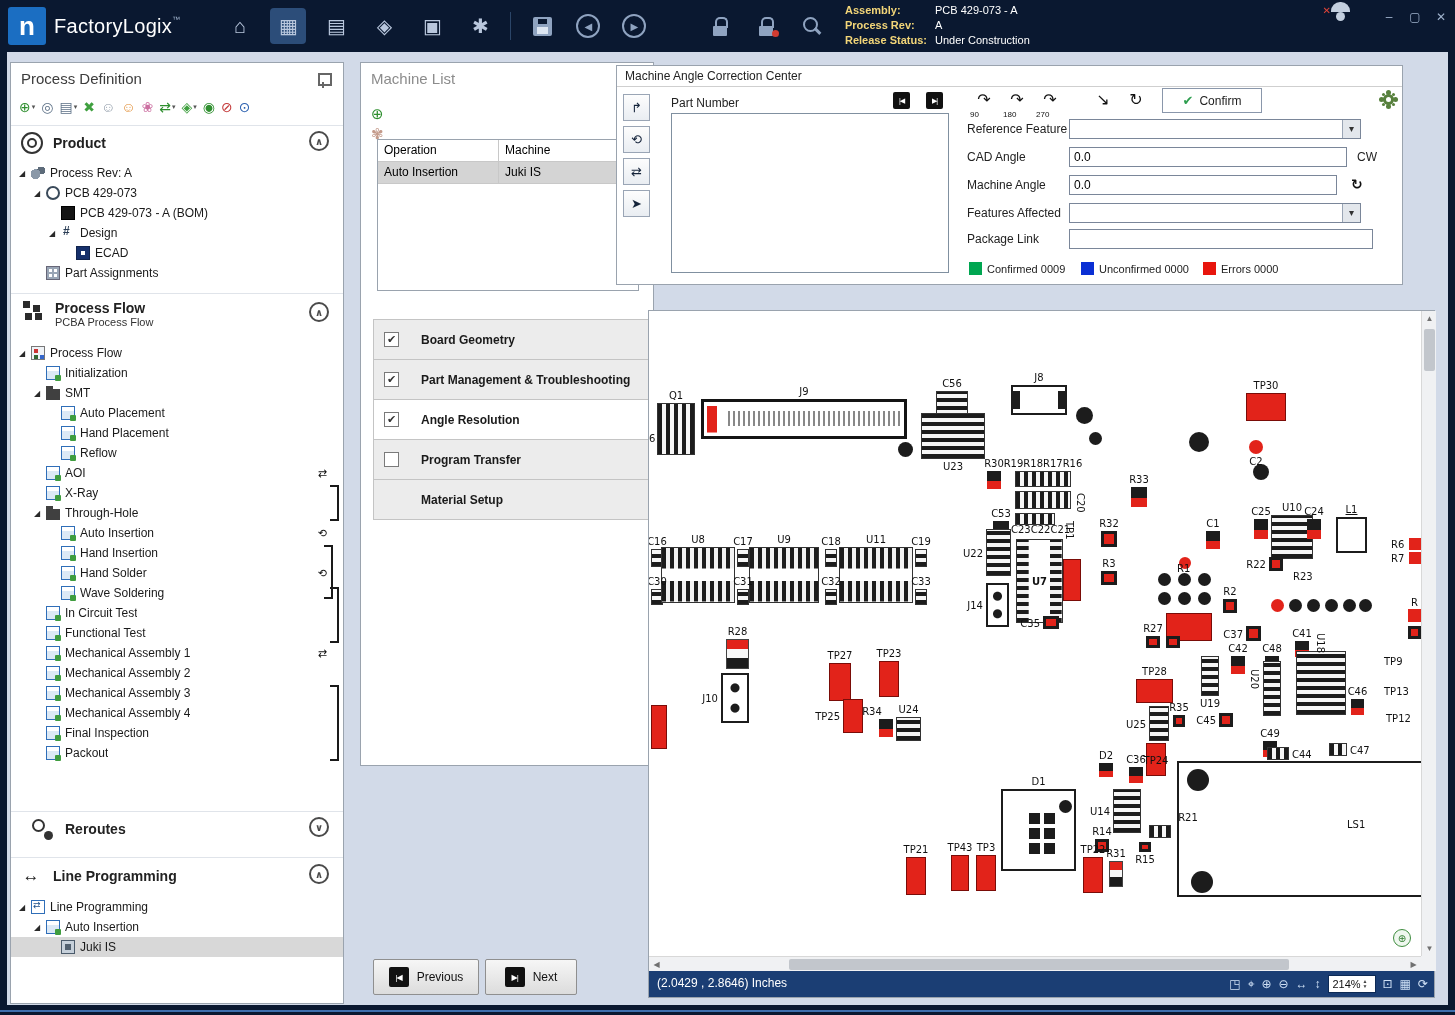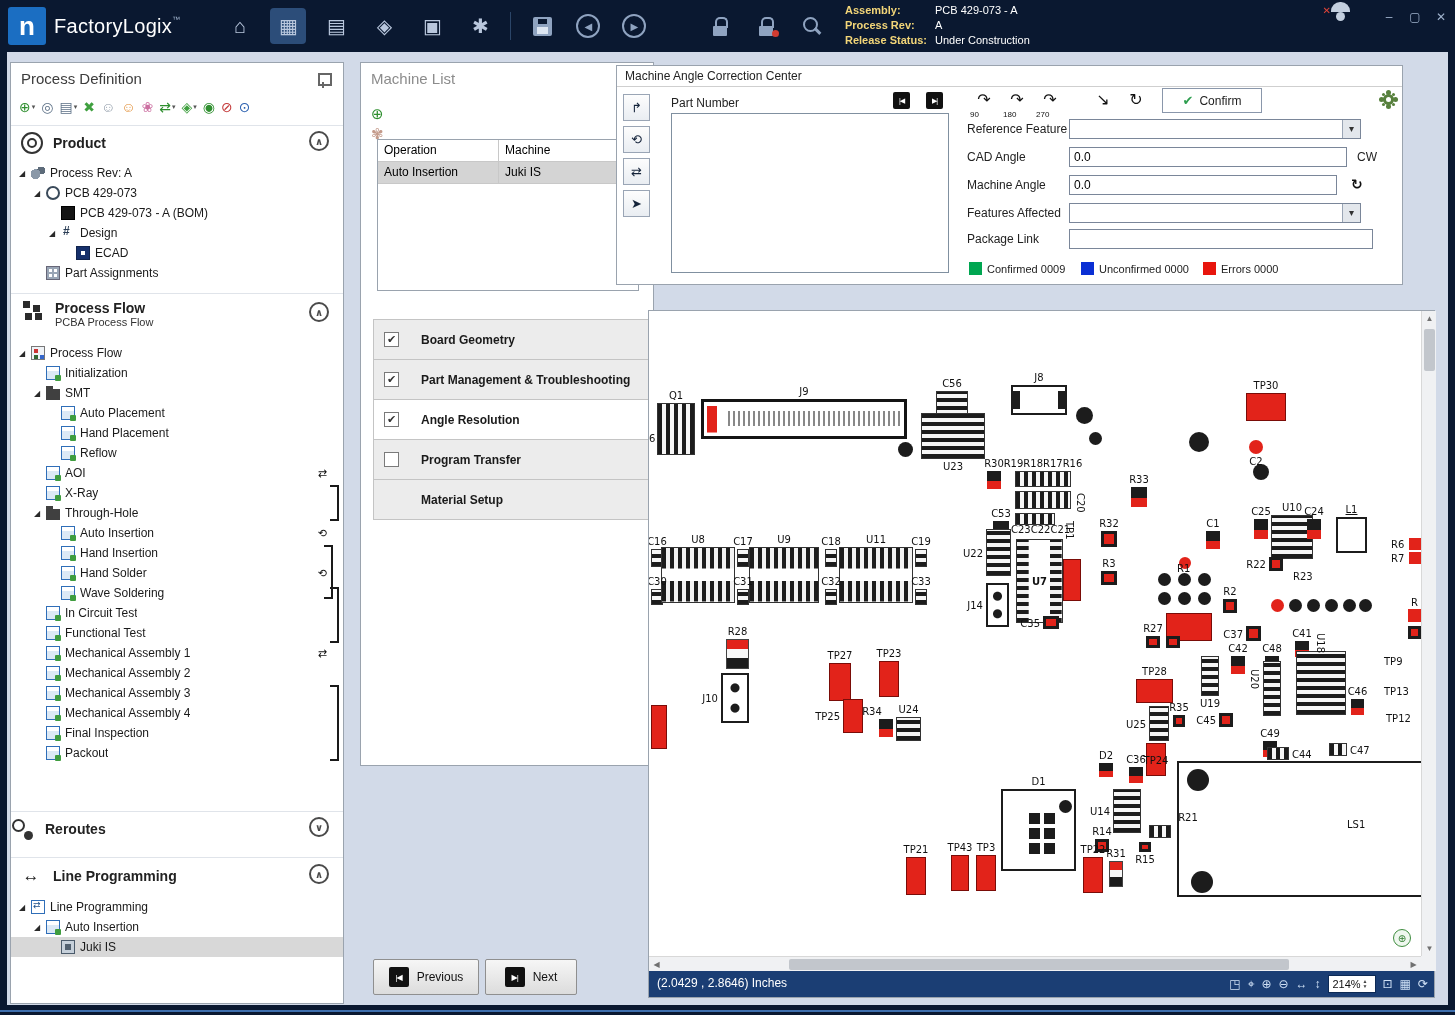--- a/index.html
+++ b/index.html
@@ -410,21 +410,21 @@
         <span class="tl">Final Inspection</span>
       </div>
       <div class="trow" style="padding-left: 23px;">
         <span class="exp"></span>
         <span class="ti ti-step"></span>
         <span class="tl">Packout</span>
       </div>
     </div>
 
   <div class="sec-head" style="top:748px;height:34px">
-    <div style="display:flex;align-items:center;gap:10px;padding:6px 0 0 0">
+    <div style="display:flex;align-items:center;gap:10px;padding:6px 0 0 20px">
       <span class="hi hi-reroutes"></span>
       <span class="sec-title">Reroutes</span>
     </div>
     <span class="collapse-btn down" style="top:5px"></span>
   </div>
 
   <div class="sec-head" style="top:794px;height:36px">
     <div style="display:flex;align-items:center;gap:10px;padding:7px 0 0 8px">
       <span class="hi hi-line"></span>
       <span class="sec-title">Line Programming</span>

